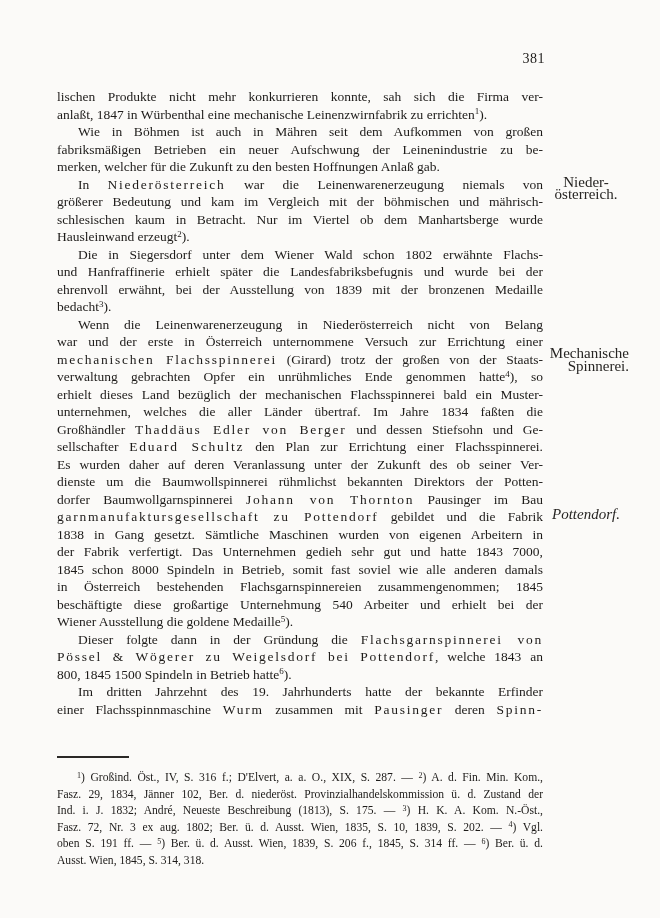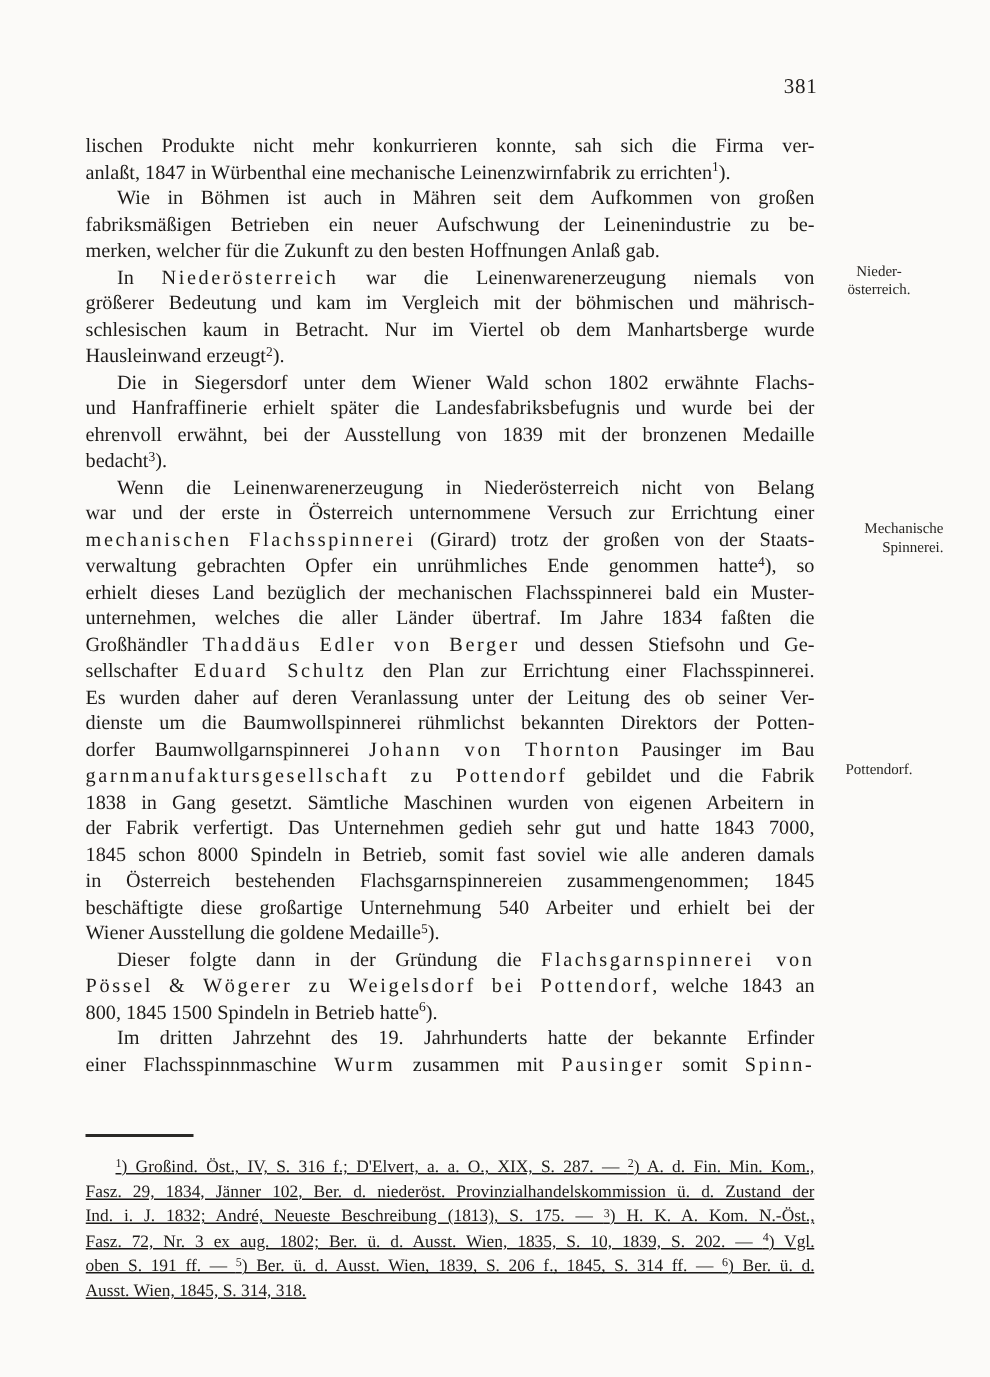--- a/index.html
+++ b/index.html
@@ -27,35 +27,34 @@
   }
   .line.indent{text-indent:21px;}
   .line.last{text-align-last:left;}
   .sp{letter-spacing:0.13em;}
   .body-text sup{
     font-size:9px;line-height:0;vertical-align:baseline;
     position:relative;top:-4.5px;letter-spacing:0;
   }
   .margin-note{
     position:absolute;left:543px;width:86px;
-    font-size:10px;line-height:12.5px;text-align:center;
+    font-size:15px;line-height:12.5px;text-align:center;
     color:#262422;
   }
   .footnote-separator{
     position:absolute;left:57px;top:756px;width:72px;height:2px;
     background:#2a2826;
   }
   .footnotes{
     position:absolute;left:57px;top:770px;width:486px;
   }
   .fnline{
     height:16.6px;line-height:16.6px;font-size:11.6px;
     text-align:justify;text-align-last:justify;
     overflow:hidden;
-    text-decoration:underline;
   }
   .fnline.indent{text-indent:20px;}
   .fnline.last{text-align-last:left;}
   .footnotes sup{
     font-size:8px;line-height:0;vertical-align:baseline;
     position:relative;top:-3.5px;
   }
 </style>
 </head>
 <body>
@@ -77,46 +76,46 @@
       <div class="line"><span>ehrenvoll erwähnt, bei der Ausstellung von 1839 mit der bronzenen Medaille</span></div>
       <div class="line last"><span>bedacht</span><sup>3</sup><span>).</span></div>
       <div class="line indent"><span>Wenn die Leinenwarenerzeugung in Niederösterreich nicht von Belang</span></div>
       <div class="line"><span>war und der erste in Österreich unternommene Versuch zur Errichtung einer</span></div>
       <div class="line"><span class="sp">mechanischen Flachsspinnerei</span><span> (Girard) trotz der großen von der Staats-</span></div>
       <div class="line"><span>verwaltung gebrachten Opfer ein unrühmliches Ende genommen hatte</span><sup>4</sup><span>), so</span></div>
       <div class="line"><span>erhielt dieses Land bezüglich der mechanischen Flachsspinnerei bald ein Muster-</span></div>
       <div class="line"><span>unternehmen, welches die aller Länder übertraf. Im Jahre 1834 faßten die</span></div>
       <div class="line"><span>Großhändler </span><span class="sp">Thaddäus Edler von Berger</span><span> und dessen Stiefsohn und Ge-</span></div>
       <div class="line"><span>sellschafter </span><span class="sp">Eduard Schultz</span><span> den Plan zur Errichtung einer Flachsspinnerei.</span></div>
-      <div class="line"><span>Es wurden daher auf deren Veranlassung unter der Leitung des ob seiner Ver-</span></div>
+      <div class="line"><span>Es wurden daher auf deren Veranlassung unter der Zukunft des ob seiner Ver-</span></div>
       <div class="line"><span>dienste um die Baumwollspinnerei rühmlichst bekannten Direktors der Potten-</span></div>
       <div class="line"><span>dorfer Baumwollgarnspinnerei </span><span class="sp">Johann von Thornton</span><span> Pausinger im Bau</span></div>
       <div class="line"><span class="sp">garnmanufaktursgesellschaft zu Pottendorf</span><span> gebildet und die Fabrik</span></div>
       <div class="line"><span>1838 in Gang gesetzt. Sämtliche Maschinen wurden von eigenen Arbeitern in</span></div>
       <div class="line"><span>der Fabrik verfertigt. Das Unternehmen gedieh sehr gut und hatte 1843 7000,</span></div>
       <div class="line"><span>1845 schon 8000 Spindeln in Betrieb, somit fast soviel wie alle anderen damals</span></div>
       <div class="line"><span>in Österreich bestehenden Flachsgarnspinnereien zusammengenommen; 1845</span></div>
       <div class="line"><span>beschäftigte diese großartige Unternehmung 540 Arbeiter und erhielt bei der</span></div>
       <div class="line last"><span>Wiener Ausstellung die goldene Medaille</span><sup>5</sup><span>).</span></div>
       <div class="line indent"><span>Dieser folgte dann in der Gründung die </span><span class="sp">Flachsgarnspinnerei von</span></div>
       <div class="line"><span class="sp">Pössel &amp; Wögerer zu Weigelsdorf bei Pottendorf</span><span>, welche 1843 an</span></div>
       <div class="line last"><span>800, 1845 1500 Spindeln in Betrieb hatte</span><sup>6</sup><span>).</span></div>
       <div class="line indent"><span>Im dritten Jahrzehnt des 19. Jahrhunderts hatte der bekannte Erfinder</span></div>
-      <div class="line"><span>einer Flachsspinnmaschine </span><span class="sp">Wurm</span><span> zusammen mit </span><span class="sp">Pausinger</span><span> somit </span><span class="sp">Spinn-</span></div>
+      <div class="line"><span>einer Flachsspinnmaschine </span><span class="sp">Wurm</span><span> zusammen mit </span><span class="sp">Pausinger</span><span> deren </span><span class="sp">Spinn-</span></div>
     </div>
   <div id="margin-notes">
       <div class="margin-note" style="top: 175.5px;">
         <div>Nieder-</div>
         <div>österreich.</div>
       </div>
       <div class="margin-note" style="top: 347px; text-align: right;">
         <div>Mechanische</div>
         <div>Spinnerei.</div>
       </div>
-      <div class="margin-note" style="top: 508px;">
+      <div class="margin-note" style="top: 508px; font-style: italic;">
         <div>Pottendorf.</div>
       </div>
     </div>
   <div class="footnote-separator"></div>
   <div class="footnotes" id="footnote-lines">
       <div class="fnline indent"><sup>1</sup><span>) Großind. Öst., IV, S. 316 f.; D'Elvert, a. a. O., XIX, S. 287. — </span><sup>2</sup><span>) A. d. Fin. Min. Kom.,</span></div>
       <div class="fnline"><span>Fasz. 29, 1834, Jänner 102, Ber. d. niederöst. Provinzialhandelskommission ü. d. Zustand der</span></div>
       <div class="fnline"><span>Ind. i. J. 1832; André, Neueste Beschreibung (1813), S. 175. — </span><sup>3</sup><span>) H. K. A. Kom. N.-Öst.,</span></div>
       <div class="fnline"><span>Fasz. 72, Nr. 3 ex aug. 1802; Ber. ü. d. Ausst. Wien, 1835, S. 10, 1839, S. 202. — </span><sup>4</sup><span>) Vgl.</span></div>
       <div class="fnline"><span>oben S. 191 ff. — </span><sup>5</sup><span>) Ber. ü. d. Ausst. Wien, 1839, S. 206 f., 1845, S. 314 ff. — </span><sup>6</sup><span>) Ber. ü. d.</span></div>

